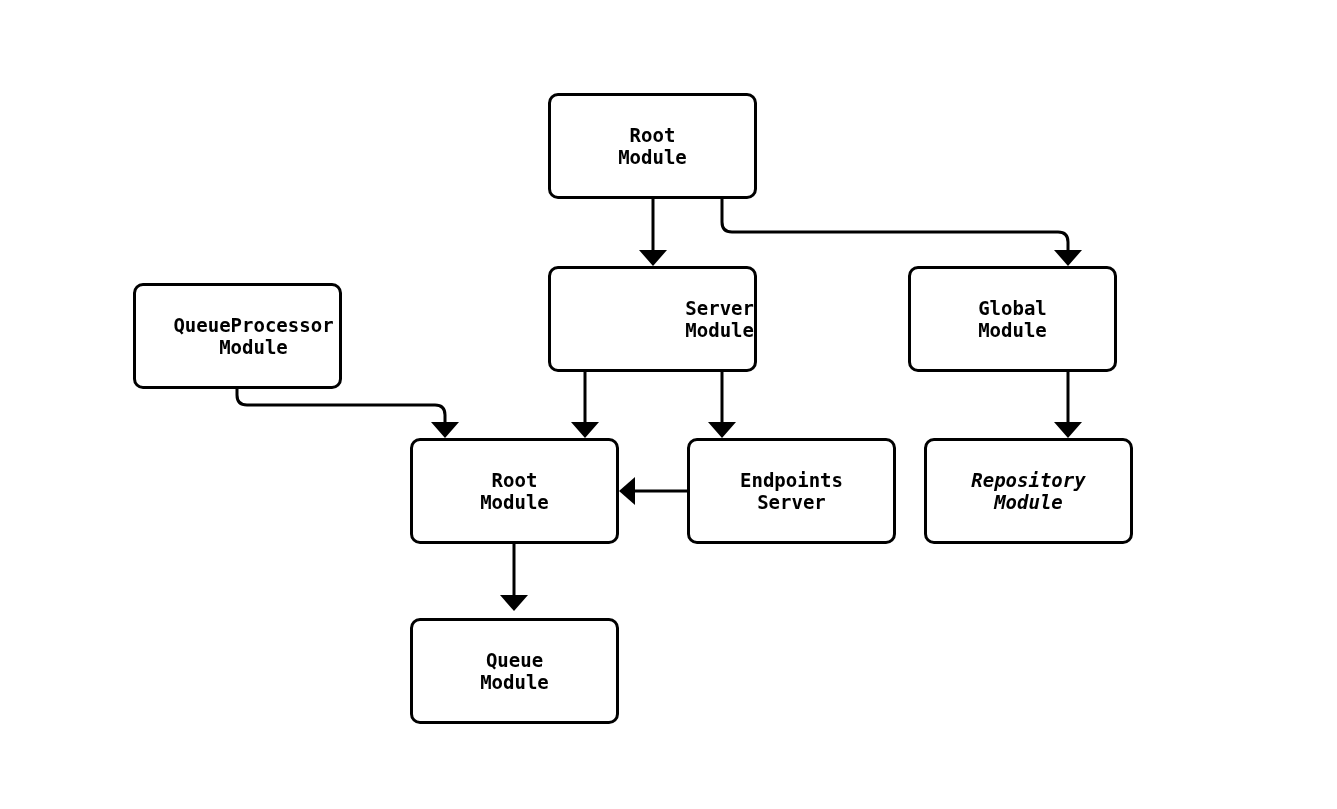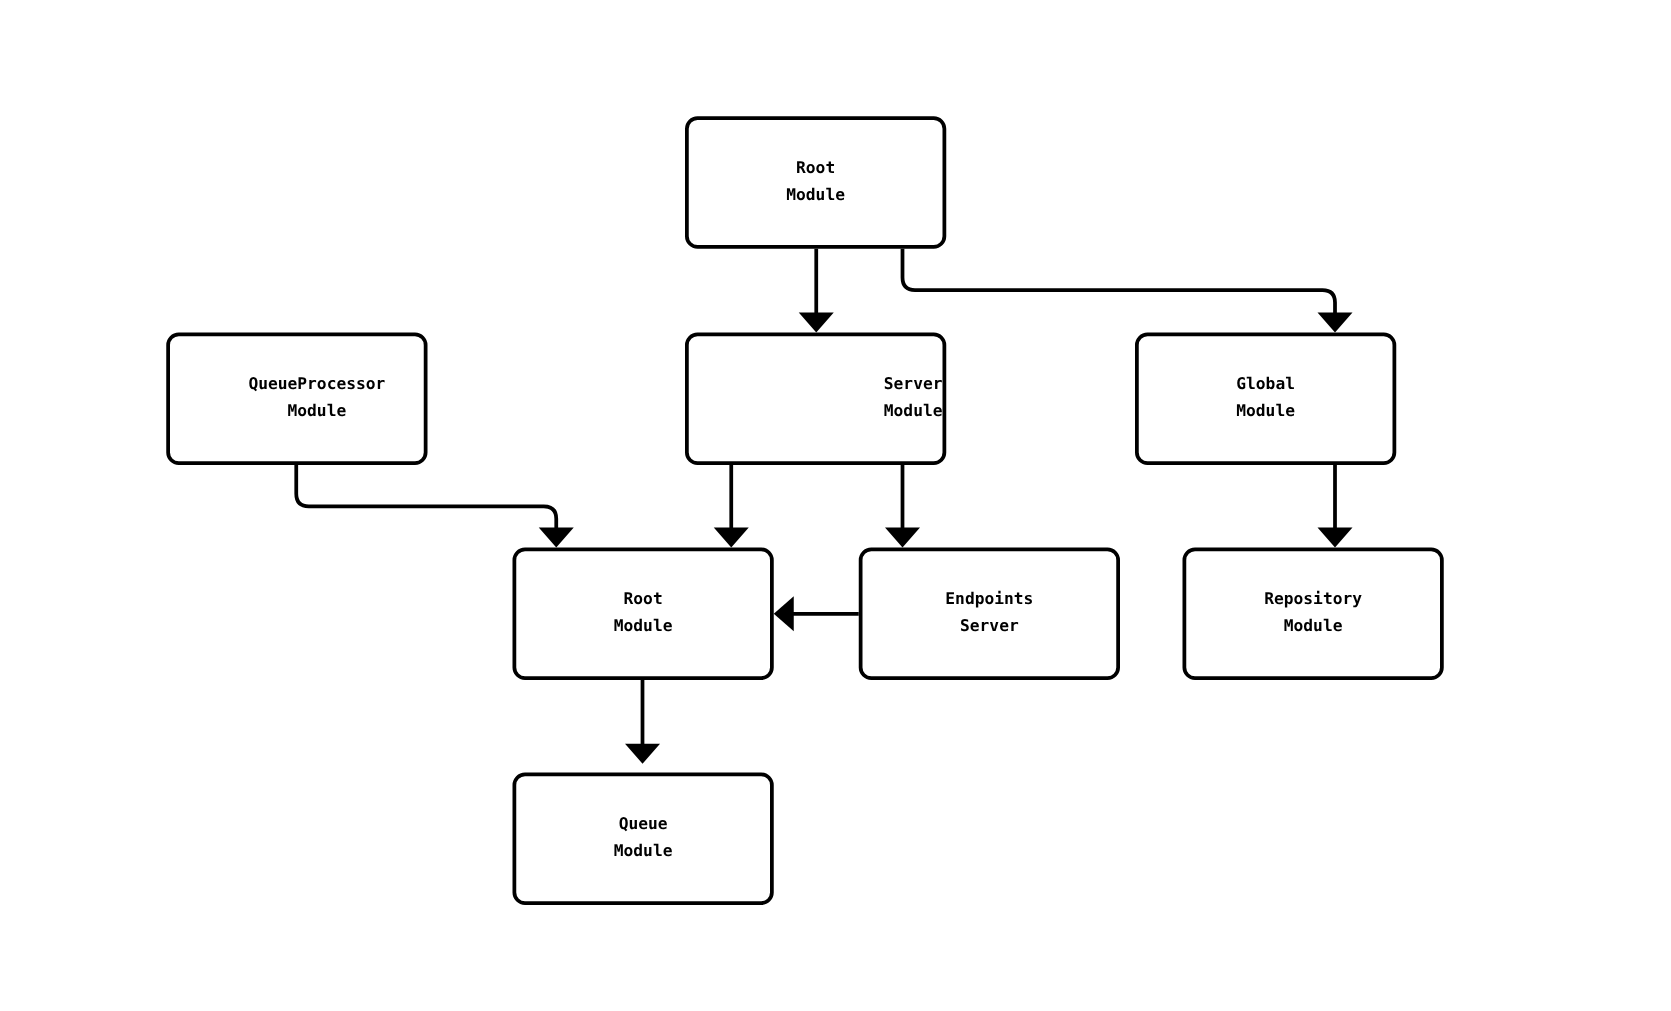--- a/index.html
+++ b/index.html
@@ -40,33 +40,33 @@
     border: 3px solid #000000;
     border-radius: 10px;
     background: #ffffff;
     display: flex;
     align-items: center;
     justify-content: center;
     text-align: center;
   }
   .node .label {
     font-weight: bold;
-    font-size: 13px;
+    font-size: 19px;
     line-height: 22px;
     color: #000000;
     white-space: pre-line;
   }
   
   .pos-root            { left: 548px; top: 93px;  }
-  .pos-queueprocessor  { left: 133px; top: 266px; padding-left: 32px; }
+  .pos-queueprocessor  { left: 133px; top: 283px; padding-left: 32px; }
   .pos-server          { left: 548px; top: 266px; justify-content: flex-end; }
   .pos-global          { left: 908px; top: 266px; }
   .pos-core            { left: 410px; top: 438px; }
   .pos-endpoints       { left: 687px; top: 438px; }
-  .pos-repository      { left: 946px; top: 438px; }
+  .pos-repository      { left: 924px; top: 438px; font-style: italic; }
   .pos-queue           { left: 410px; top: 618px; }
 </style>
 </head>
 <body>
 
 <div class="canvas">
 
   <svg class="edges-layer" width="1337" height="809" viewBox="0 0 1337 809" xmlns="http://www.w3.org/2000/svg">
 
     <g>

